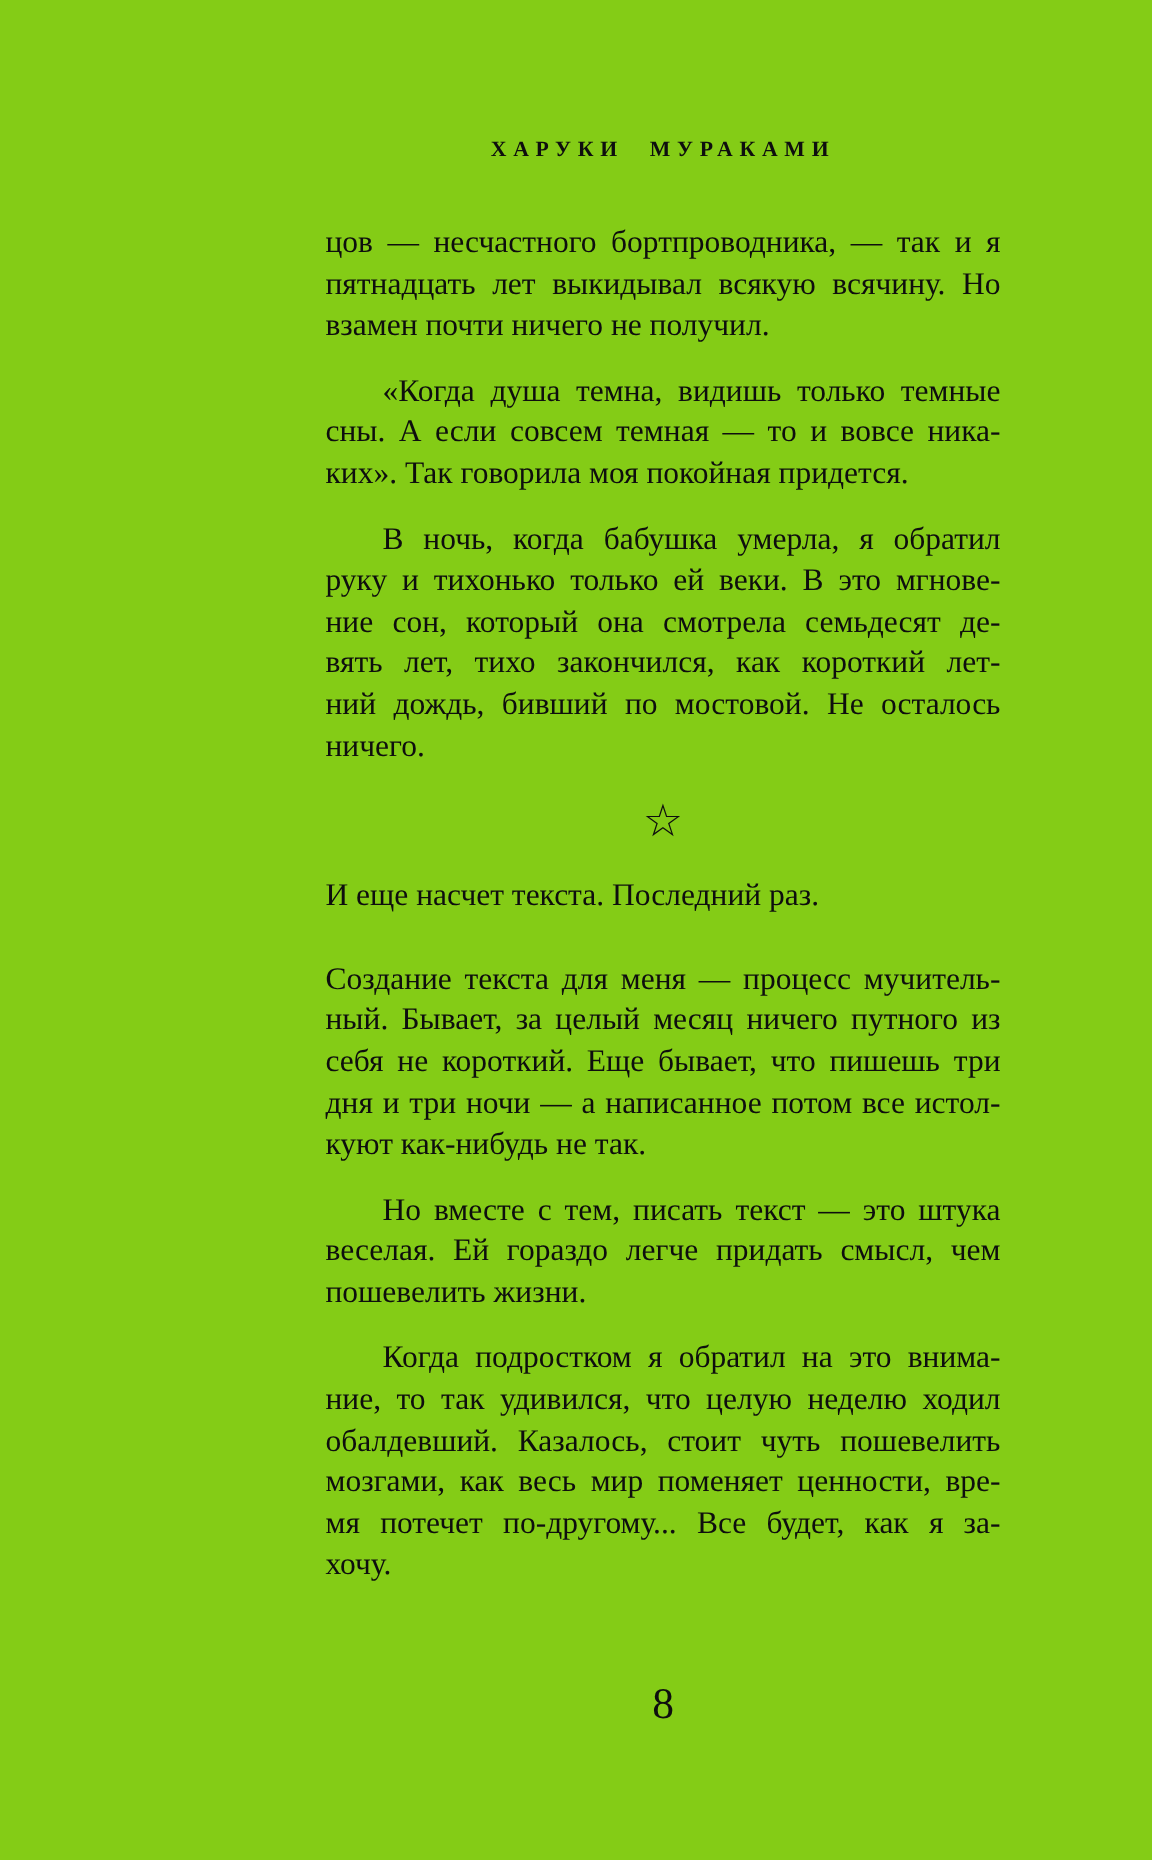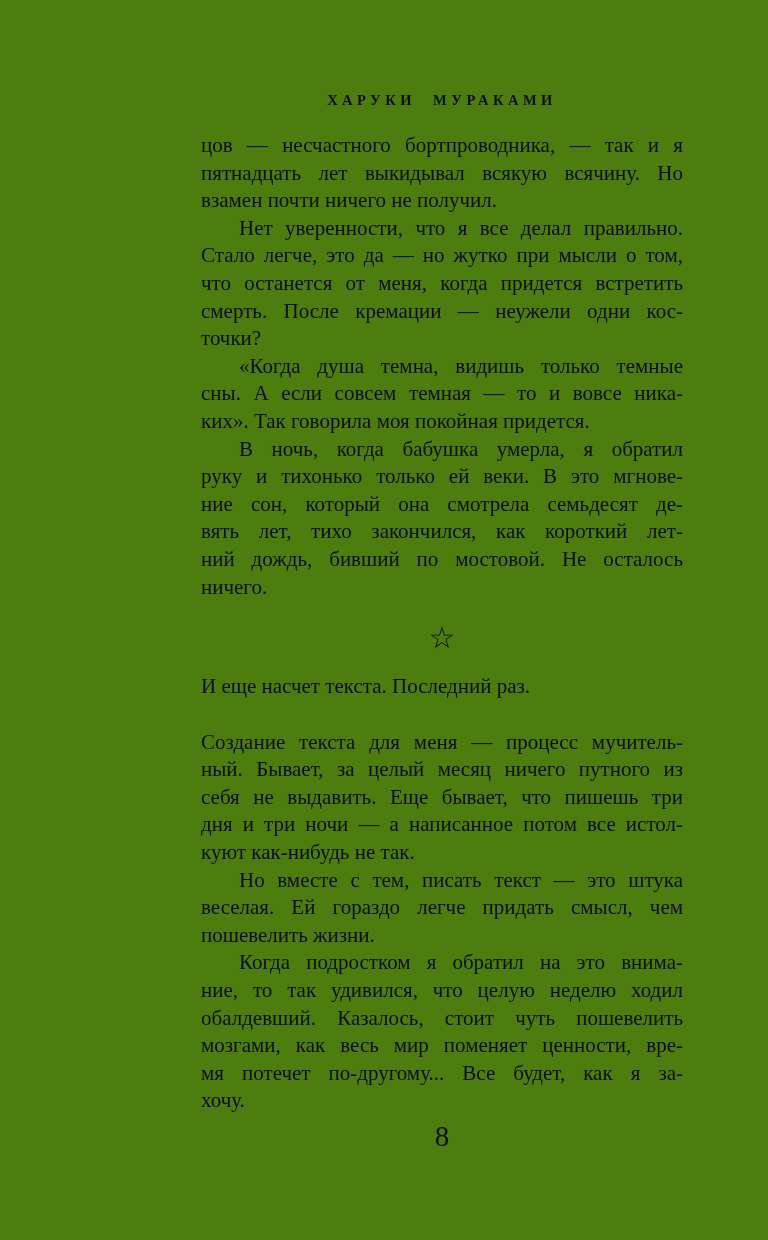--- a/index.html
+++ b/index.html
@@ -1,21 +1,21 @@
 <!DOCTYPE html>
 <html><head>
 <meta charset="utf-8">
 <style>
   html, body { margin: 0; padding: 0; background: #e8e8e8; }
   .page {
     position: relative;
     width: 768px;
     height: 1240px;
     margin: 0 auto;
-    background: #4d7c0f;
+    background: #84cc16;
     color: #0e0e0e;
     font-family: "Liberation Serif", "DejaVu Serif", serif;
     overflow: hidden;
   }
   .running-head {
     position: absolute;
     top: 92px;
     left: 201px;
     width: 482px;
     text-align: center;
@@ -26,21 +26,21 @@
     white-space: nowrap;
   }
   .body-text {
     position: absolute;
     top: 132px;
     left: 201px;
     width: 482px;
     font-size: 21px;
     line-height: 27.6px;
   }
-  .para { margin: 0; }
+  .para { margin: 16px; }
   .para .line {
     text-align: justify;
     text-align-last: justify;
     text-justify: inter-word;
     white-space: normal;
   }
   .para .line.last { text-align-last: left; }
   .para.no-justify .line { text-align-last: left; }
   .para.indent .line:first-child { text-indent: 38px; }
   .para.standalone { margin-bottom: 28px; }
@@ -66,47 +66,40 @@
 <div class="page">
   <div class="running-head">ХАРУКИ МУРАКАМИ</div>
 
   <div class="body-text">
       <div class="para">
         <div class="line">цов — несчастного бортпроводника, — так и я</div>
         <div class="line">пятнадцать лет выкидывал всякую всячину. Но</div>
         <div class="line last">взамен почти ничего не получил.</div>
       </div>
       <div class="para indent">
-        <div class="line">Нет уверенности, что я все делал правильно.</div>
-        <div class="line">Стало легче, это да — но жутко при мысли о том,</div>
-        <div class="line">что останется от меня, когда придется встретить</div>
-        <div class="line">смерть. После кремации — неужели одни кос-</div>
-        <div class="line last">точки?</div>
-      </div>
-      <div class="para indent">
         <div class="line">«Когда душа темна, видишь только темные</div>
         <div class="line">сны. А если совсем темная — то и вовсе ника-</div>
         <div class="line last">ких». Так говорила моя покойная придется.</div>
       </div>
       <div class="para indent">
         <div class="line">В ночь, когда бабушка умерла, я обратил</div>
         <div class="line">руку и тихонько только ей веки. В это мгнове-</div>
         <div class="line">ние сон, который она смотрела семьдесят де-</div>
         <div class="line">вять лет, тихо закончился, как короткий лет-</div>
         <div class="line">ний дождь, бивший по мостовой. Не осталось</div>
         <div class="line last">ничего.</div>
       </div>
       <div class="star-divider"><span>☆</span></div>
       <div class="para no-justify standalone">
         <div class="line last">И еще насчет текста. Последний раз.</div>
       </div>
       <div class="para">
         <div class="line">Создание текста для меня — процесс мучитель-</div>
         <div class="line">ный. Бывает, за целый месяц ничего путного из</div>
-        <div class="line">себя не выдавить. Еще бывает, что пишешь три</div>
+        <div class="line">себя не короткий. Еще бывает, что пишешь три</div>
         <div class="line">дня и три ночи — а написанное потом все истол-</div>
         <div class="line last">куют как-нибудь не так.</div>
       </div>
       <div class="para indent">
         <div class="line">Но вместе с тем, писать текст — это штука</div>
         <div class="line">веселая. Ей гораздо легче придать смысл, чем</div>
         <div class="line last">пошевелить жизни.</div>
       </div>
       <div class="para indent">
         <div class="line">Когда подростком я обратил на это внима-</div>

